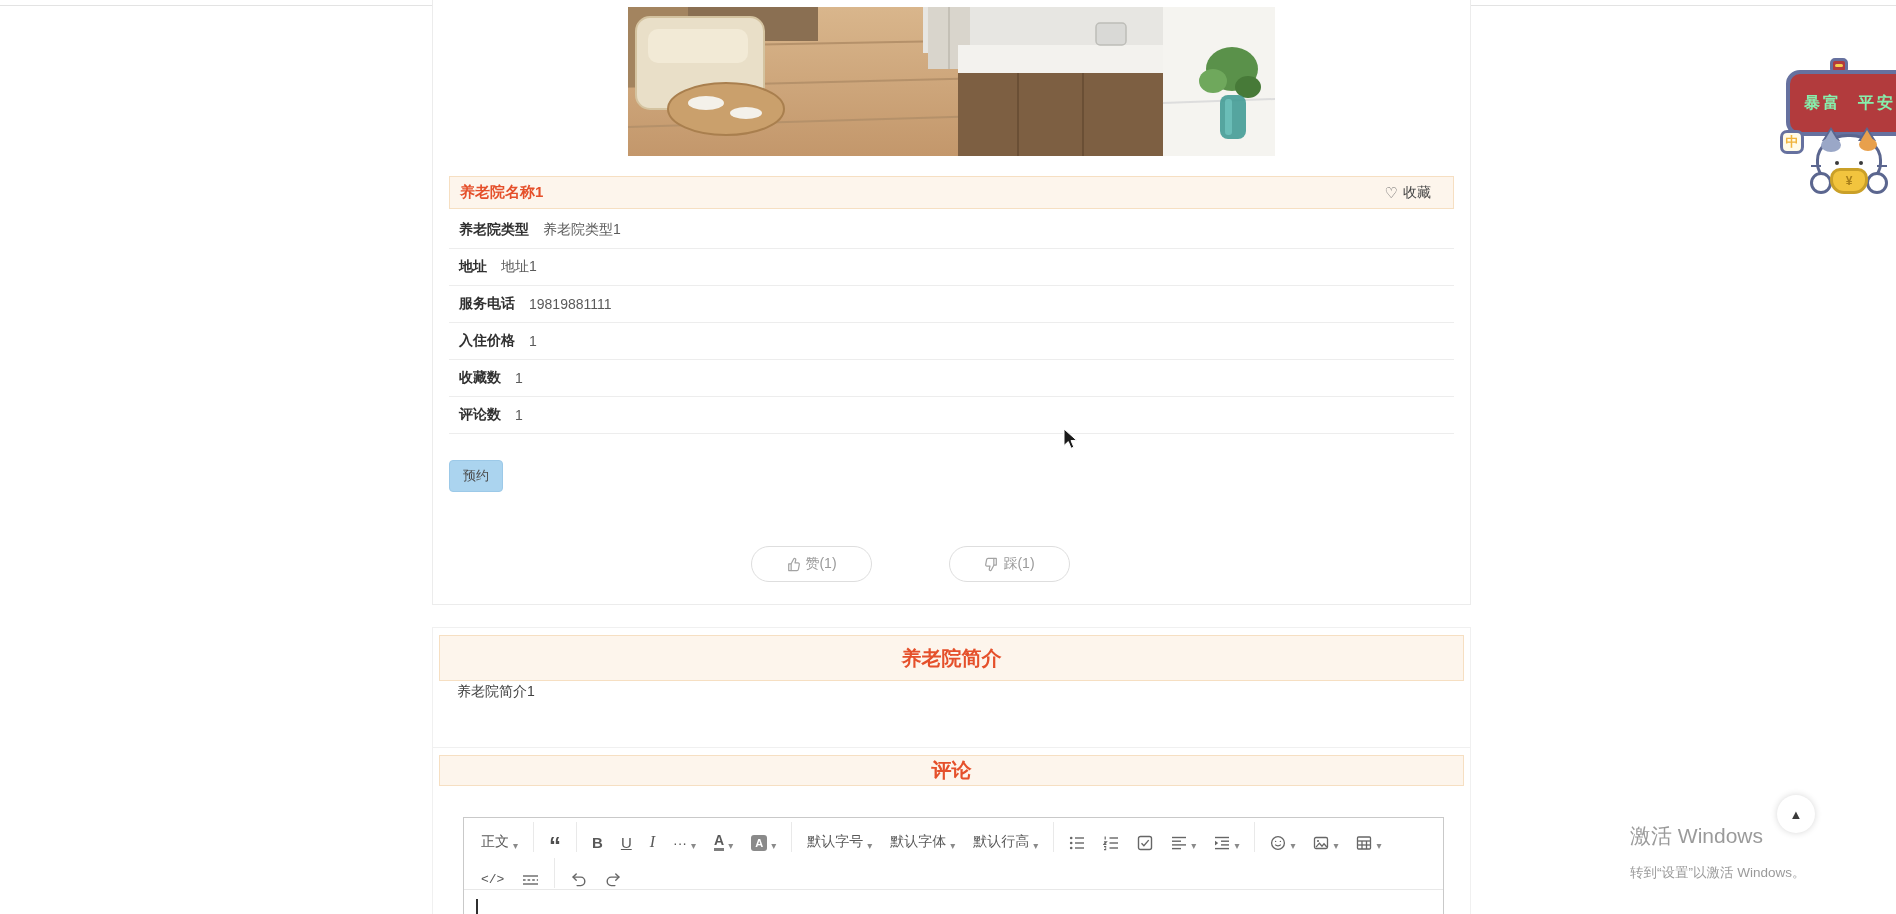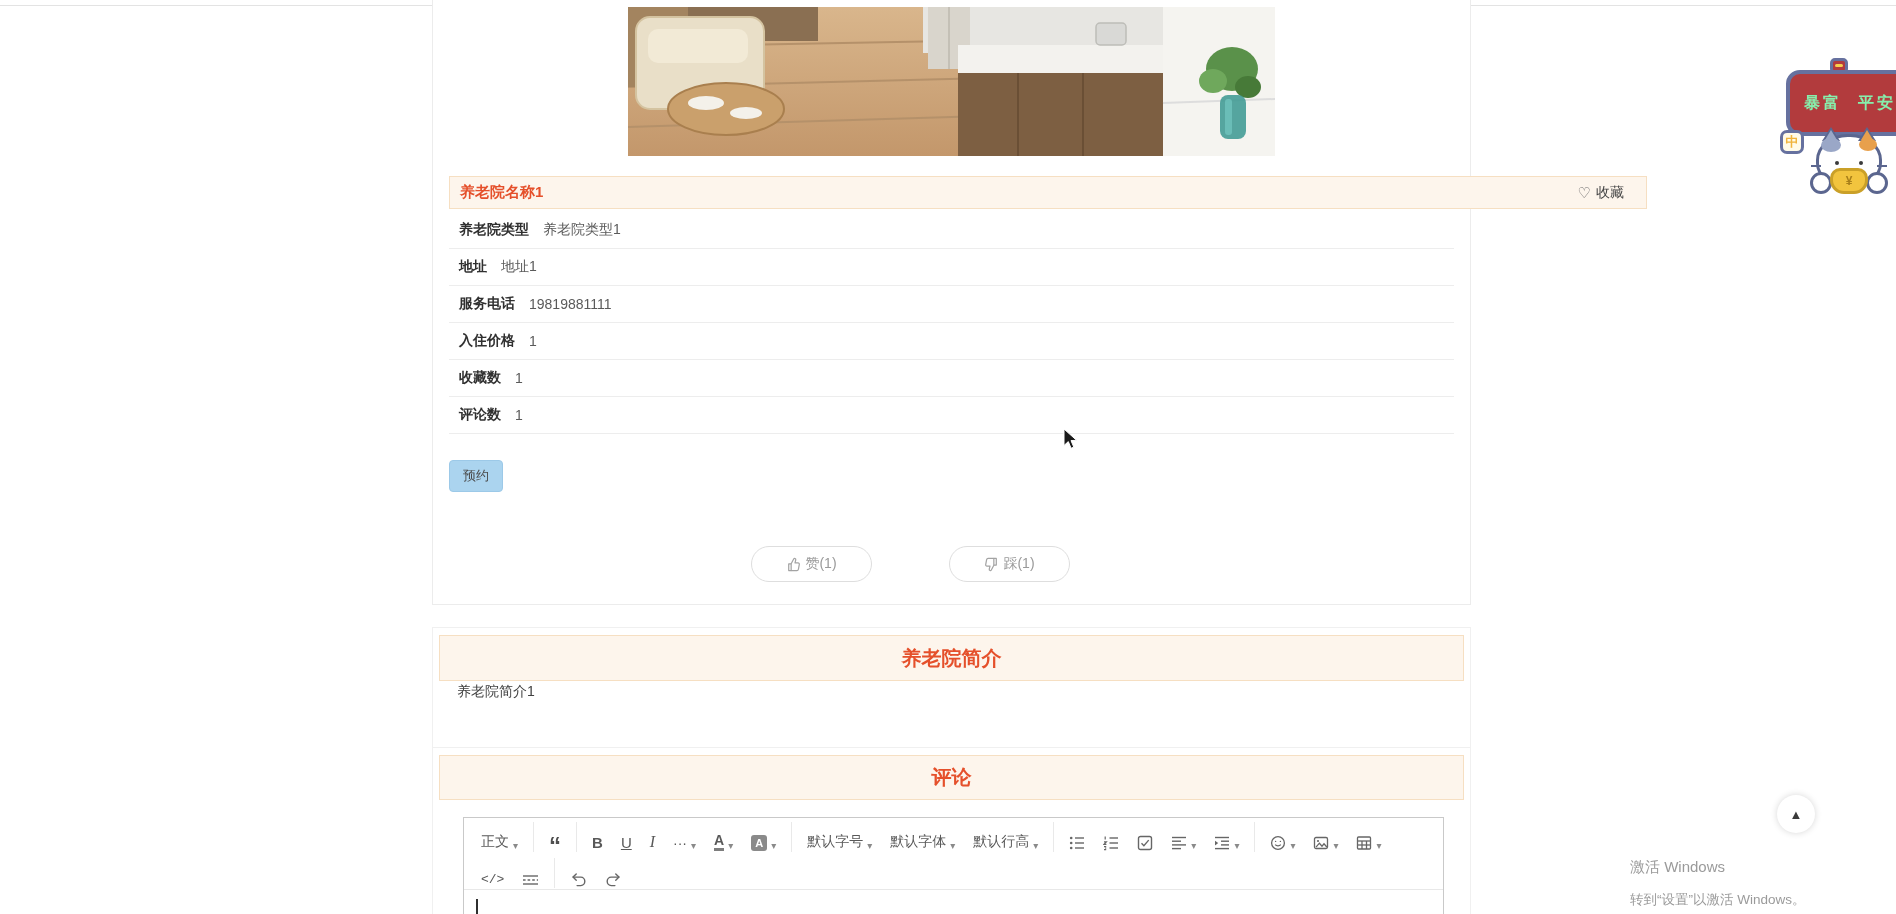--- a/index.html
+++ b/index.html
@@ -7,21 +7,21 @@
   .page {
     position:relative; width:1896px; height:914px; overflow:hidden;
     font-family:"Liberation Sans","DejaVu Sans",sans-serif; color:#333; background:#fff;
   }
   .topline { position:absolute; left:0; top:5px; width:1896px; height:1px; background:#e3e3e3; }
 
   
   .main-card { position:absolute; left:432px; top:-42px; width:1039px; height:647px;
     background:#fff; border:1px solid #ececec; }
   .photo { position:absolute; left:195px; top:48px; width:647px; height:149px; overflow:hidden; }
-  .title-bar { position:absolute; left:16px; top:217px; width:1198px; height:33px;
+  .title-bar { position:absolute; left:16px; top:217px; width:1005px; height:33px;
     background:#fdf5ec; border:1px solid #f6dfc2; display:flex; align-items:center;
     justify-content:space-between; padding:0 22px 0 10px; }
   .title-bar .name { color:#e5502b; font-weight:bold; font-size:15px; }
   .fav-btn { display:flex; align-items:center; gap:5px; color:#444; font-size:14px; cursor:pointer; }
   .fav-btn .heart { color:#666; font-size:15px; line-height:1; }
 
   .rows { position:absolute; left:16px; top:253px; width:1005px; }
   .drow { height:37px; display:flex; align-items:center; border-bottom:1px solid #ededed;
     padding-left:10px; font-size:14px; }
   .drow .lbl { font-weight:bold; color:#303030;text-align:center; }
@@ -36,21 +36,21 @@
     font-family:inherit; }
   .pill-like { left:318px; } .pill-dislike { left:516px; }
 
   
   .sec-card { position:absolute; left:432px; width:1039px; background:#fff; border:1px solid #f0f0f0; }
   .intro-card { top:627px; height:139px; }
   .comment-card { top:747px; height:215px; }
   .sec-head { position:absolute; left:6px; top:7px; width:1025px; height:46px;
     background:#fdf5ec; border:1px solid #f6dfc2; display:flex; align-items:center; justify-content:center; }
   .sec-head .t { color:#e5502b; font-weight:bold; font-size:20px; }
-  .comment-card .sec-head { height:45px; }
+  .comment-card .sec-head { height:31px; }
   .intro-body { position:absolute; left:24px; top:55px; font-size:14px; color:#404040; }
 
   
   .editor { position:absolute; left:30px; top:69px; width:981px; height:146px;
     border:1px solid #c9c9c9; background:#fff; }
   .tb-row { display:flex; align-items:center; height:38px; padding:0 8px; }
   .tb-row2 { height:34px; border-bottom:1px solid #e8e8e8; }
   .tb-item { display:flex; align-items:flex-end; color:#595959; font-size:14px; padding:0 9px;
     height:28px; cursor:pointer; white-space:nowrap; }
   .tb-item .caret { font-size:10px; color:#8a8a8a; margin-left:4px; }
@@ -98,21 +98,21 @@
   .cat-paw.l { left:32px; } .cat-paw.r { left:88px; }
   .ingot { position:absolute; left:52px; top:116px; width:38px; height:26px; background:#f2c43e;
     border:3px solid #caa028; border-radius:10px 10px 14px 14px; z-index:4; display:flex;
     align-items:center; justify-content:center; color:#a87f1a; font-weight:bold; font-size:12px; }
 
   
   .scroll-top { position:absolute; left:1777px; top:795px; width:38px; height:38px; border-radius:50%;
     background:#fff; box-shadow:0 0 7px rgba(0,0,0,0.16); display:flex; align-items:center;
     justify-content:center; color:#3a3a3a; font-size:13px; cursor:pointer; }
   .watermark { position:absolute; left:1630px; top:822px; color:rgba(125,125,125,0.78); }
-  .watermark .w1 { font-size:15px;margin-top:36px; }
+  .watermark .w1 { font-size:21px; }
   .watermark .w2 { font-size:13.5px; margin-top:14px; }
   .cursor { position:absolute; left:1063px; top:428px; z-index:50; }
   svg.icn { display:block; }
 </style>
 </head>
 <body>
 
 <div class="page">
   <div class="topline"></div>
 

